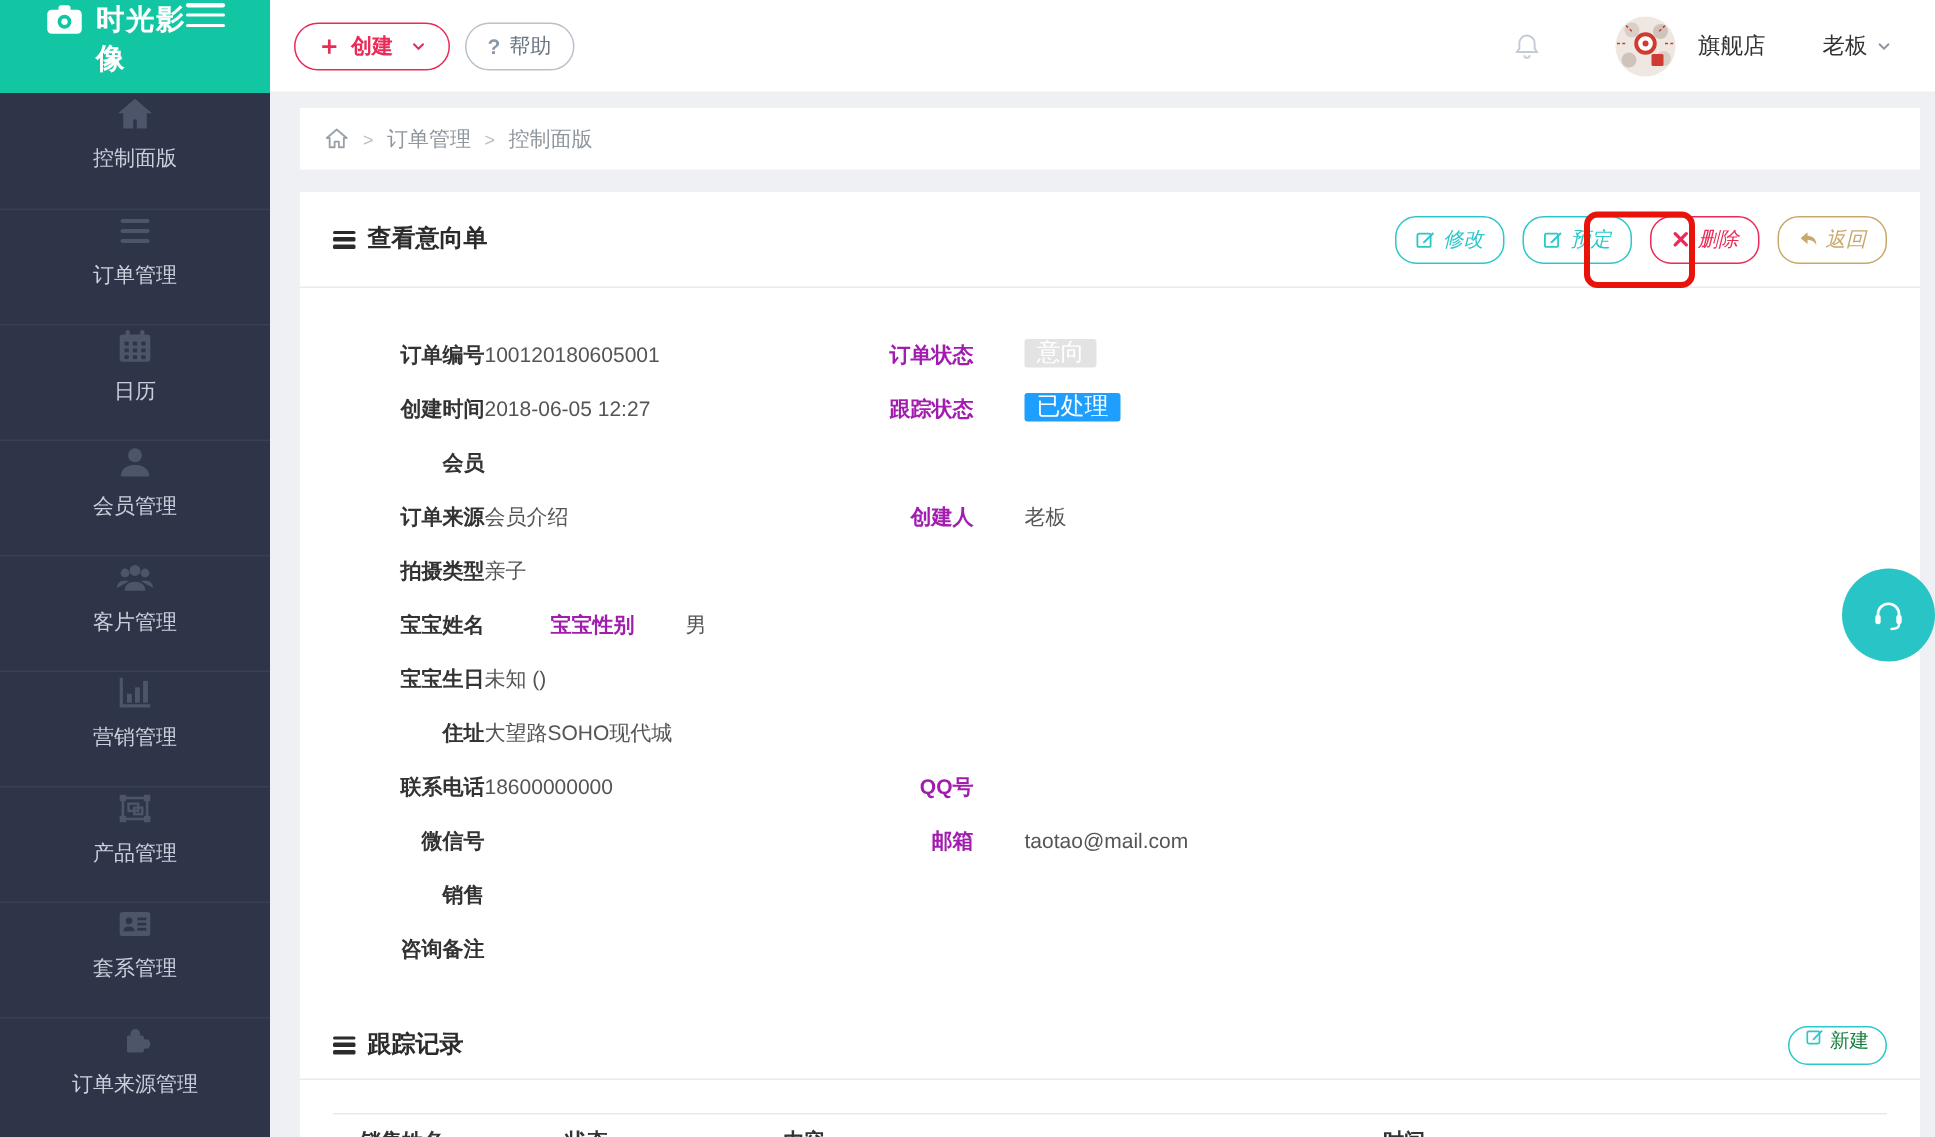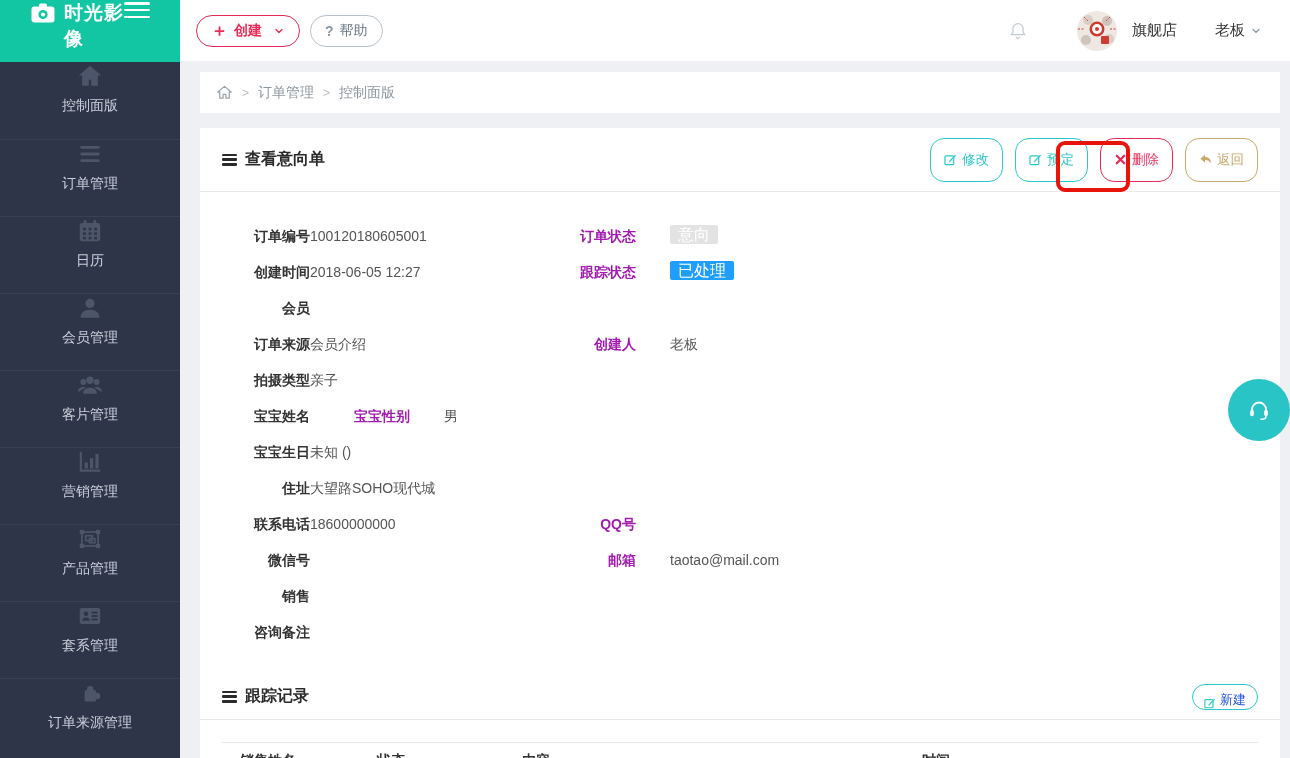--- a/index.html
+++ b/index.html
@@ -40,40 +40,40 @@
   .crumb-sep { margin:0 9px; color:#b7bec4; font-size:12px; }
   .crumb-link { color:#8f979e; cursor:pointer; }
 
   
   .card { position:absolute; left:200px; top:128px; width:1080px; height:630px; background:#fff; overflow:hidden; }
   .card-head { height:64px; display:flex; align-items:center; justify-content:space-between; padding:17px 22px; border-bottom:1px solid #eaeaea; }
   .sec-title { display:flex; align-items:center; font-size:16px; font-weight:bold; color:#2b2b2b; }
   .bars { width:15px; height:12px; display:inline-flex; flex-direction:column; justify-content:space-between; margin-right:8px; }
   .bars i { height:2.2px; background:#2b2b2b; border-radius:1px; }
   .actions { display:flex; align-items:center; gap:12px; }
-  .act { height:44px; border-radius:14px; padding:0 13px; display:inline-flex; align-items:center; gap:5px; font-size:13.5px; background:#fff; cursor:pointer; }
+  .act { height:32px; border-radius:14px; padding:0 13px; display:inline-flex; align-items:center; gap:5px; font-size:13.5px; background:#fff; cursor:pointer;font-style:italic; }
   .act svg { width:13px; height:13px; }
   .act-cyan { border:1px solid #2cc7cb; color:#2cc7cb; }
   .act-red { border:1px solid #ea2b57; color:#ea2b57; }
   .act-gold { border:1px solid #c9a86b; color:#c9a86b; }
 
   
   .form { padding-top:26px; }
-  .frow { display:flex; height:36px; line-height:36px; font-size:14px; padding-left:10px; }
+  .frow { display:flex; height:36px; line-height:36px; font-size:14px; padding-left:23px; }
   .flabel { width:100px; text-align:right; font-weight:bold; color:#333; }
   .fval-l { width:226px; color:#555; }
   .fval-r { flex:1; margin-left:34px; color:#555; }
   .flabel2 { width:100px; text-align:right; font-weight:bold; color:#a21caf; }
   .badge { display:inline-block; line-height:19px; padding:0 8px; font-size:16px; color:#fff; border-radius:2px; vertical-align:1px; }
   .badge-gray { background:#e3e3e3; }
   .badge-blue { background:#1e9fff; }
 
   
   .sec-head { margin-top:24px; height:46px; display:flex; align-items:center; justify-content:space-between; padding:0 22px; border-bottom:1px solid #eaeaea; }
-  .btn-new { height:26px; border-radius:13px; padding:0 11px; border:1px solid #2cc7cb; color:#1d4ed8; background:#fff; display:inline-flex; align-items:flex-end; gap:4px; font-size:13px; cursor:pointer; }
+  .btn-new { height:26px; border-radius:13px; padding:0 11px; border:1px solid #2cc7cb; color:#15803d; background:#fff; display:inline-flex; align-items:flex-start; gap:4px; font-size:13px; cursor:pointer; }
   .btn-new svg { width:12px; height:12px; }
   .track-table { margin:22px 22px 0; width:1036px; border-collapse:collapse; border-top:1px solid #e8e8e8; }
   .track-table th { text-align:left; font-size:14px; font-weight:bold; color:#333; padding:9px 0 18px; }
   .track-table th:first-child { padding-left:18px; }
 
   
   .annotation-box { position:absolute; left:1056px; top:141px; width:74px; height:51px; border:4px solid #e8140c; border-radius:9px; z-index:20; pointer-events:none; }
   .float-help { position:absolute; left:1228px; top:379px; width:62px; height:62px; border-radius:50%; background:#29c4c6; display:flex; align-items:center; justify-content:center; cursor:pointer; z-index:15; }
   .float-help svg { width:30px; height:30px; }
 </style>

